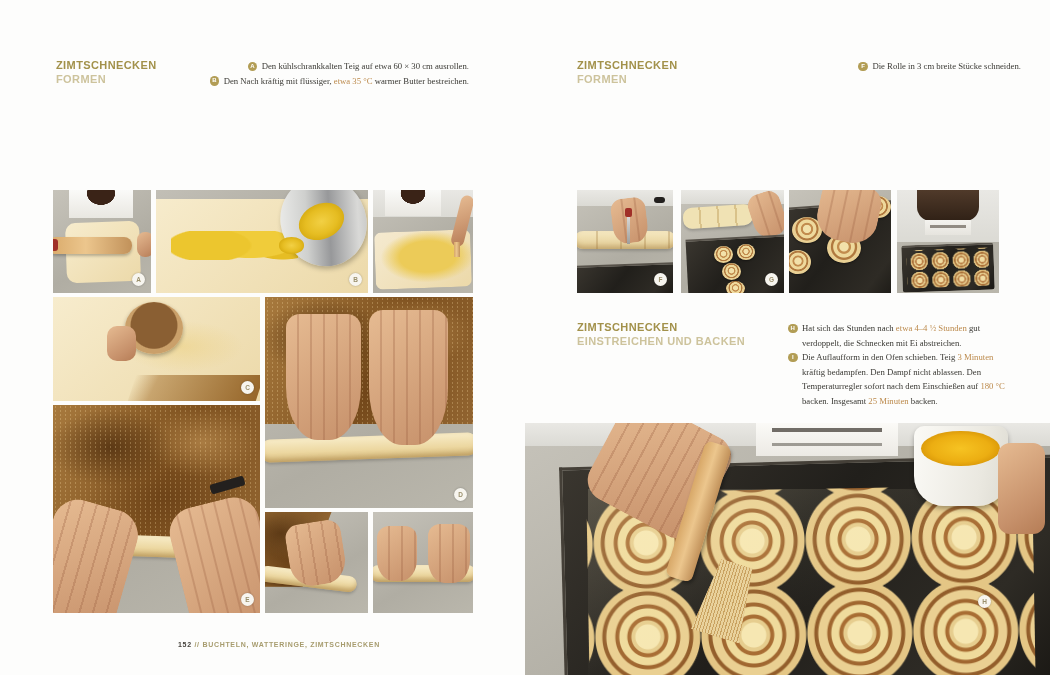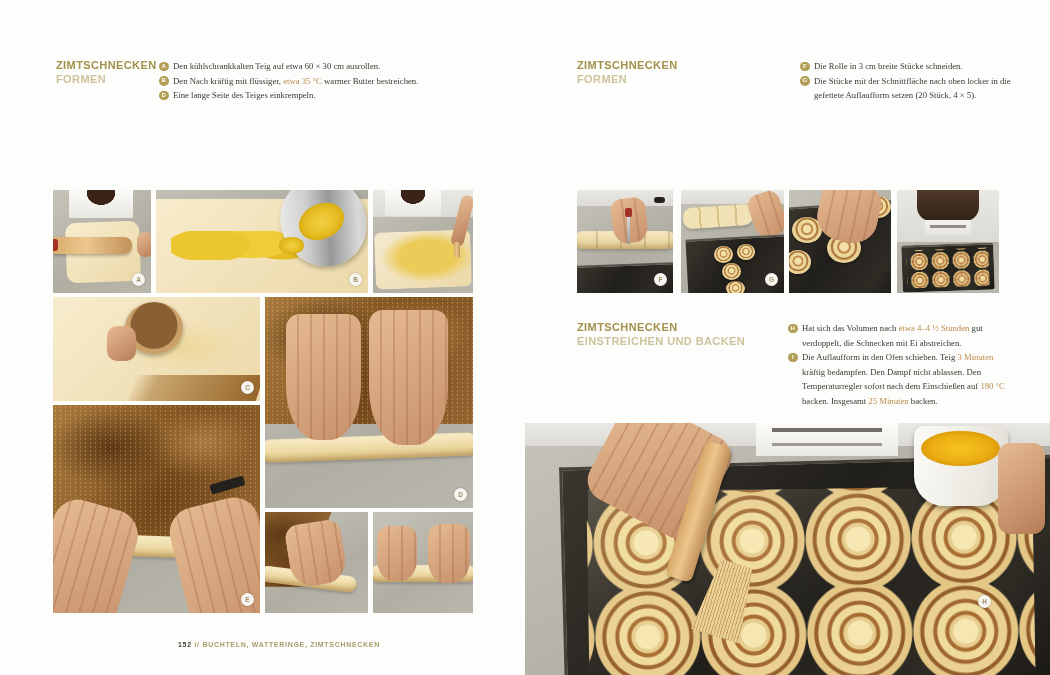--- a/index.html
+++ b/index.html
@@ -11,21 +11,21 @@
   html,body{width:1050px;height:675px;overflow:hidden;background:#fdfdfc;}
   .spread{position:relative;width:1050px;height:675px;font-family:"Liberation Serif",serif;border-radius:7px;}
   .abs,.art,.photo,.hdr,.steps,.footer,.plabel{position:absolute;}
 
   
   .hdr-title{font:bold 11px/12.5px "Liberation Sans",sans-serif;letter-spacing:.4px;color:var(--title);}
   .hdr-sub{font:bold 11px/12.5px "Liberation Sans",sans-serif;letter-spacing:.4px;color:var(--subtitle);margin-top:1px;}
 
   
   .steps{display:block;}
-  .step{display:flex;align-items:flex-start;}
+  .step{display:flex;align-items:flex-start;justify-content:flex-end;}
   .sbadge{flex:0 0 auto;width:9.5px;height:9.5px;border-radius:50%;background:var(--badge);
     color:#fff;font:bold 6px/9.5px "Liberation Sans",sans-serif;text-align:center;
     margin:2.5px 4.5px 0 0;}
   .stext{font:8.7px/14.5px "Liberation Serif",serif;color:var(--body);}
   .stext .hl{color:var(--hl);}
   .nowrap .stext{white-space:nowrap;}
 
   
   .photo{overflow:hidden;background:linear-gradient(150deg,#c6c3ba,#b0ada3 60%,#bab7ac);}
   .art{position:absolute;}
@@ -82,24 +82,20 @@
 
     <div class="steps nowrap" style="left:159px;top:59px;width:310px">
       <div class="step">
         <span class="sbadge">A</span>
         <span class="stext"><span>Den kühlschrankkalten Teig auf etwa 60 × 30 cm ausrollen.</span></span>
       </div>
       <div class="step">
         <span class="sbadge">B</span>
         <span class="stext"><span>Den Nach kräftig mit flüssiger, </span><span class="hl">etwa 35 °C</span><span> warmer Butter bestreichen.</span></span>
       </div>
-      <div class="step">
-        <span class="sbadge">D</span>
-        <span class="stext"><span>Eine lange Seite des Teiges einkrempeln.</span></span>
-      </div>
     </div>
 
     <div class="photo" style="left:53px;top:190px;width:98px;height:103px">
       <div class="art shirtw" style="left:16%;top:0;width:66%;height:27%"></div>
       <div class="art cream" style="left:13%;top:31%;width:75%;height:58%;border-radius:10px;transform:rotate(-2deg)"></div>
       <div class="art wood" style="left:-5%;top:46%;width:86%;height:16%;border-radius:8px;box-shadow:0 2px 3px rgba(0,0,0,.25)"></div>
       <div class="art" style="left:-4%;top:48%;width:9%;height:11%;background:#a03028;border-radius:3px"></div>
       <div class="art skin" style="right:-3%;top:41%;width:17%;height:24%;border-radius:8px"></div>
       <span class="plabel">A</span>
     </div>
@@ -174,24 +170,20 @@
     <div class="hdr" style="left:577px;top:59px">
       <div class="hdr-title">ZIMTSCHNECKEN</div>
       <div class="hdr-sub">FORMEN</div>
     </div>
 
     <div class="steps" style="left:800px;top:59px;width:221px">
       <div class="step">
         <span class="sbadge">F</span>
         <span class="stext"><span>Die Rolle in 3 cm breite Stücke schneiden.</span></span>
       </div>
-      <div class="step">
-        <span class="sbadge">G</span>
-        <span class="stext"><span>Die Stücke mit der Schnittfläche nach oben locker in die gefettete Auflaufform setzen (20 Stück, 4 × 5).</span></span>
-      </div>
     </div>
 
     <div class="photo" style="left:577px;top:190px;width:96px;height:103px">
       <div class="art wall" style="left:0;top:0;width:100%;height:16%"></div>
       <div class="art roll" style="left:-3%;top:40%;width:106%;height:17%;border-radius:9px;background-image:repeating-linear-gradient(90deg,rgba(0,0,0,0) 0 22px,rgba(160,120,60,.3) 22px 24px),linear-gradient(#f6e9c2,#e2cb92)"></div>
       <div class="art fingers" style="left:36%;top:8%;width:36%;height:44%;border-radius:12px 12px 40% 40%;transform:rotate(-7deg)"></div>
       <div class="art" style="left:52%;top:24%;width:3.5%;height:28%;background:linear-gradient(#dcdcda,#9e9e9c)"></div>
       <div class="art" style="left:50%;top:17%;width:7%;height:9%;background:#a03028;border-radius:2px"></div>
       <div class="art" style="right:8%;top:7%;width:12%;height:6%;background:#23201e;border-radius:3px"></div>
       <div class="art tray" style="left:-2%;bottom:-4%;width:104%;height:32%;transform:rotate(-2deg);border-top:2px solid #57524a"></div>
@@ -229,21 +221,21 @@
     </div>
 
     <div class="hdr" style="left:577px;top:321px">
       <div class="hdr-title">ZIMTSCHNECKEN</div>
       <div class="hdr-sub">EINSTREICHEN UND BACKEN</div>
     </div>
 
     <div class="steps" style="left:788px;top:321px;width:221px">
       <div class="step">
         <span class="sbadge">H</span>
-        <span class="stext"><span>Hat sich das Volumen nach </span><span class="hl">etwa 4–4 ½ Stunden</span><span> gut verdoppelt, die Schnecken mit Ei abstreichen.</span></span>
+        <span class="stext"><span>Hat sich das Stunden nach </span><span class="hl">etwa 4–4 ½ Stunden</span><span> gut verdoppelt, die Schnecken mit Ei abstreichen.</span></span>
       </div>
       <div class="step">
         <span class="sbadge">I</span>
         <span class="stext"><span>Die Auflaufform in den Ofen schieben. Teig </span><span class="hl">3 Minuten</span><span> kräftig bedampfen. Den Dampf nicht ablassen. Den Temperaturregler sofort nach dem Einschießen auf </span><span class="hl">180 °C</span><span> backen. Insgesamt </span><span class="hl">25 Minuten</span><span> backen.</span></span>
       </div>
     </div>
 
     <div class="photo" style="left:525px;top:423px;width:525px;height:252px">
       <div class="art wall" style="left:0;top:0;width:100%;height:9%"></div>
       <div class="art" style="left:44%;top:0;width:27%;height:13%;background:linear-gradient(#fbfaf7,#eceae4)"></div>

